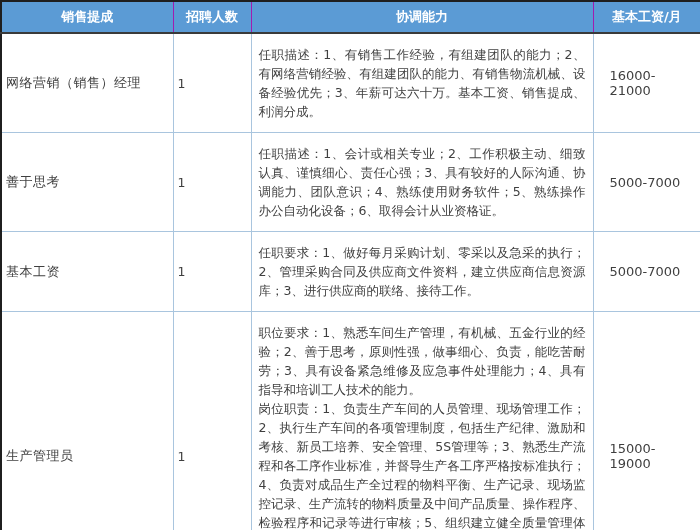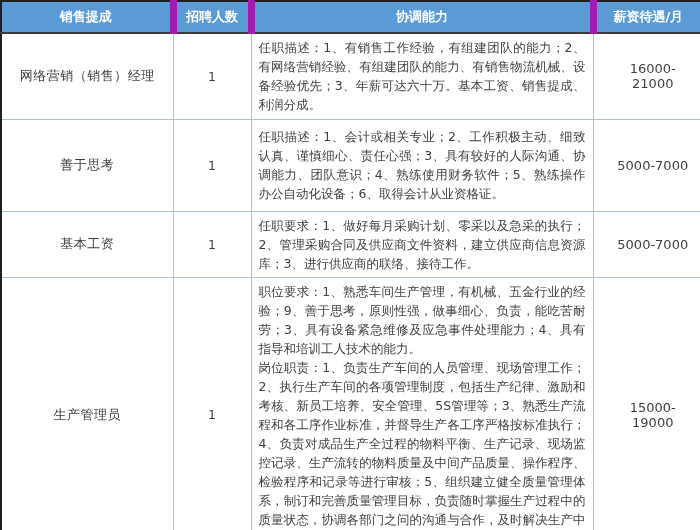--- a/index.html
+++ b/index.html
@@ -20,49 +20,48 @@
     border: 2px solid #1f1f1f;
   }
   thead th {
     background: #5b9bd5;
     color: #ffffff;
     font-size: 13px;
     font-weight: bold;
     height: 26px;
     text-align: center;
     vertical-align: middle;
-    border-left: 7px solid #a21caf;
+    border-left: 1px solid #a21caf;
     border-bottom: 2px solid #3a3a3a;
     padding: 2px 0;
   }
   thead th:first-child {
     border-left: none;
   }
   tbody td {
     border: 1px solid #a9c5de;
     color: #3f3f3f;
     font-size: 12.5px;
     vertical-align: middle;
     overflow: hidden;
   }
   td.center-cell {
-    text-align: center;
     padding: 2px 4px;
   }
   td.position-cell {
     font-size: 13px;
     letter-spacing: 0.5px;
   }
   td.salary-cell {
     font-size: 13px;
     padding-left: 16px;
   }
   td.req-cell {
     text-align: left;
-    padding: 4px 7px;
+    padding: 11px 7px;
     line-height: 19px;
     margin-left: 25px;
   }
   td.req-cell p {
     margin: 0;
     text-align: justify;
   }
   tr.row-1 { height: 86px; }
   tr.row-2 { height: 92px; }
   tr.row-3 { height: 56px; }
@@ -76,21 +75,21 @@
     <col style="width:172px">
     <col style="width:78px">
     <col style="width:342px">
     <col style="width:108px">
   </colgroup>
   <thead>
     <tr>
       <th>销售提成</th>
       <th>招聘人数</th>
       <th>协调能力</th>
-      <th>薪资待遇/月</th>
+      <th>基本工资/月</th>
     </tr>
   </thead>
   <tbody>
     <tr class="row-1">
       <td class="center-cell position-cell">网络营销（销售）经理</td>
       <td class="center-cell">1</td>
       <td class="req-cell">
         <p>任职描述：1、有销售工作经验，有组建团队的能力；2、有网络营销经验、有组建团队的能力、有销售物流机械、设备经验优先；3、年薪可达六十万。基本工资、销售提成、利润分成。</p>
       </td>
       <td class="center-cell salary-cell">16000-21000</td>
@@ -108,19 +107,19 @@
       <td class="center-cell">1</td>
       <td class="req-cell">
         <p>任职要求：1、做好每月采购计划、零采以及急采的执行；2、管理采购合同及供应商文件资料，建立供应商信息资源库；3、进行供应商的联络、接待工作。</p>
       </td>
       <td class="center-cell salary-cell">5000-7000</td>
     </tr>
     <tr class="row-4">
       <td class="center-cell position-cell">生产管理员</td>
       <td class="center-cell">1</td>
       <td class="req-cell">
-        <p>职位要求：1、熟悉车间生产管理，有机械、五金行业的经验；9、善于思考，原则性强，做事细心、负责，能吃苦耐劳；3、具有设备紧急维修及应急事件处理能力；4、具有指导和培训工人技术的能力。</p>
+        <p>职位要求：1、熟悉车间生产管理，有机械、五金行业的经验；2、善于思考，原则性强，做事细心、负责，能吃苦耐劳；3、具有设备紧急维修及应急事件处理能力；4、具有指导和培训工人技术的能力。</p>
         <p>岗位职责：1、负责生产车间的人员管理、现场管理工作；2、执行生产车间的各项管理制度，包括生产纪律、激励和考核、新员工培养、安全管理、5S管理等；3、熟悉生产流程和各工序作业标准，并督导生产各工序严格按标准执行；4、负责对成品生产全过程的物料平衡、生产记录、现场监控记录、生产流转的物料质量及中间产品质量、操作程序、检验程序和记录等进行审核；5、组织建立健全质量管理体系，制订和完善质量管理目标，负责随时掌握生产过程中的质量状态，协调各部门之问的沟通与合作，及时解决生产中出现的问题。</p>
       </td>
       <td class="center-cell salary-cell">15000-19000</td>
     </tr>
   </tbody>
 </table>
 
 </body></html>

